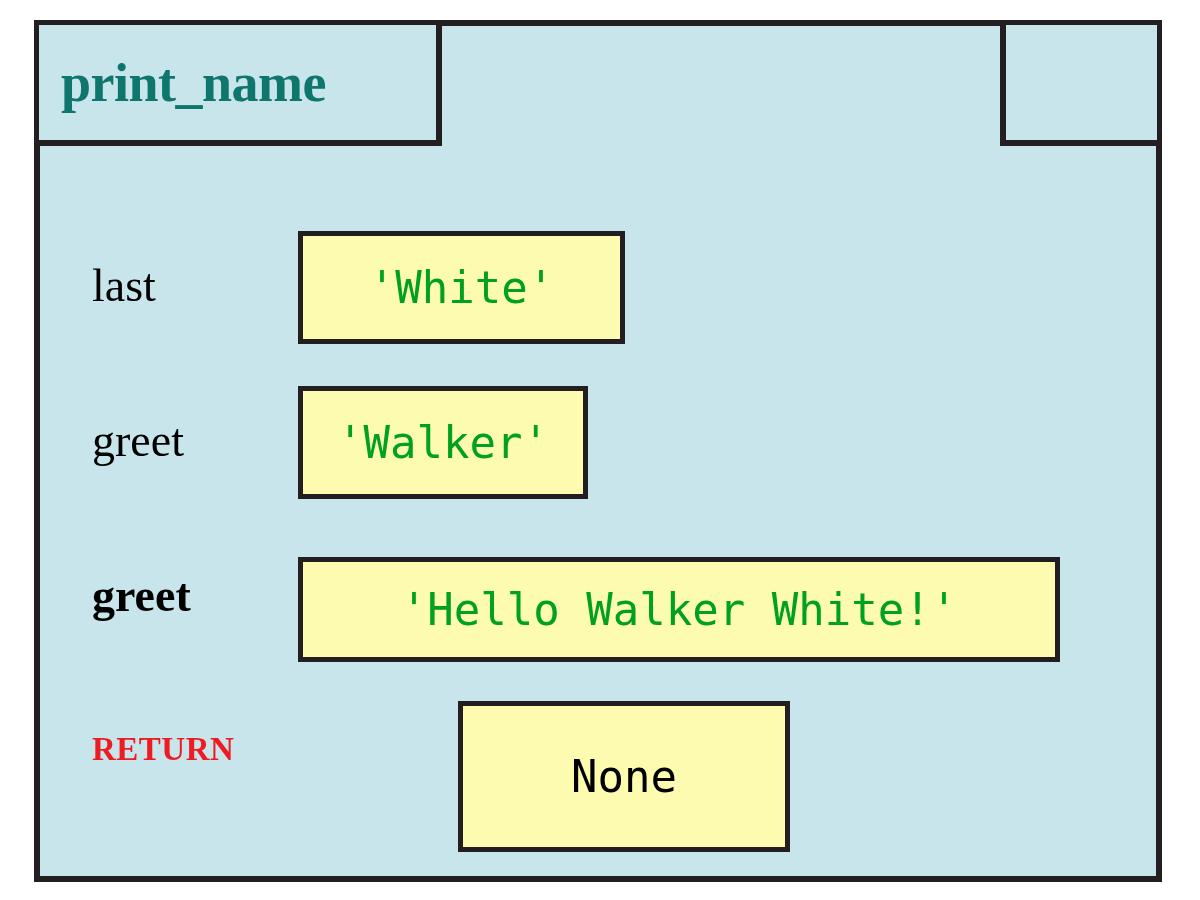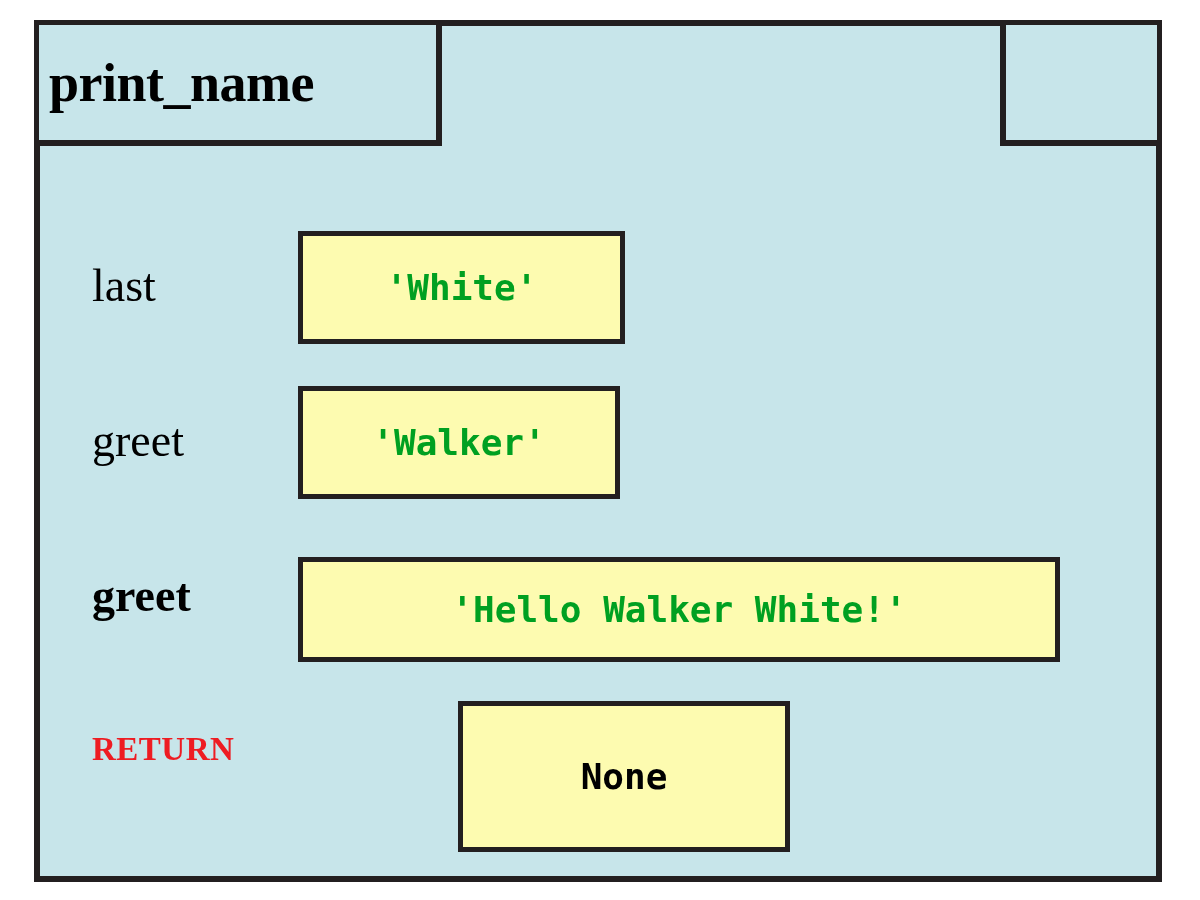--- a/index.html
+++ b/index.html
@@ -54,22 +54,22 @@
     border-right: 6px solid #231f20;
     border-bottom: 6px solid #231f20;
     display: flex;
     align-items: center;
     justify-content: flex-start;
   }
 
   .name-box .label {
     font-weight: bold;
     font-size: 54px;
-    color: #000000;
-    padding-left: 10px;
+    color: #0f766e;
+    padding-left: 22px;
     letter-spacing: -0.5px;
     line-height: 1;
   }
 
   .marker-box {
     position: absolute;
     right: -1px;
     top: -1px;
     width: 157px;
     height: 121px;
@@ -116,24 +116,23 @@
     box-sizing: border-box;
     background: #fdfbb0;
     border: 5px solid #231f20;
     display: flex;
     align-items: center;
     justify-content: center;
   }
 
   .value-text {
     font-family: "DejaVu Sans Mono", "Liberation Mono", monospace;
-    font-size: 36px;
+    font-size: 44px;
     line-height: 1;
     white-space: pre;
-    font-weight: bold;
   }
 
   .value-text.str {
     color: #00a021;
   }
 
   .value-text.none {
     color: #000000;
   }
 </style>
@@ -157,21 +156,21 @@
 
       <div class="var-row" style="top: 85px;">
         <span class="var-label" style="left: 52px; top: 32px;">last</span>
         <div class="value-box" style="left: 258px; top: 0px; width: 327px; height: 113px;">
           <span class="value-text str">'White'</span>
         </div>
       </div>
 
       <div class="var-row" style="top: 240px;">
         <span class="var-label" style="left: 52px; top: 32px;">greet</span>
-        <div class="value-box" style="left: 258px; top: 0px; width: 322px; height: 113px;">
+        <div class="value-box" style="left: 258px; top: 0px; width: 290px; height: 113px;">
           <span class="value-text str">'Walker'</span>
         </div>
       </div>
 
       <div class="var-row" style="top: 395px;">
         <span class="var-label" style="left: 52px; top: 32px; font-weight: bold;">greet</span>
         <div class="value-box" style="left: 258px; top: 16px; width: 762px; height: 105px;">
           <span class="value-text str">'Hello Walker White!'</span>
         </div>
       </div>

